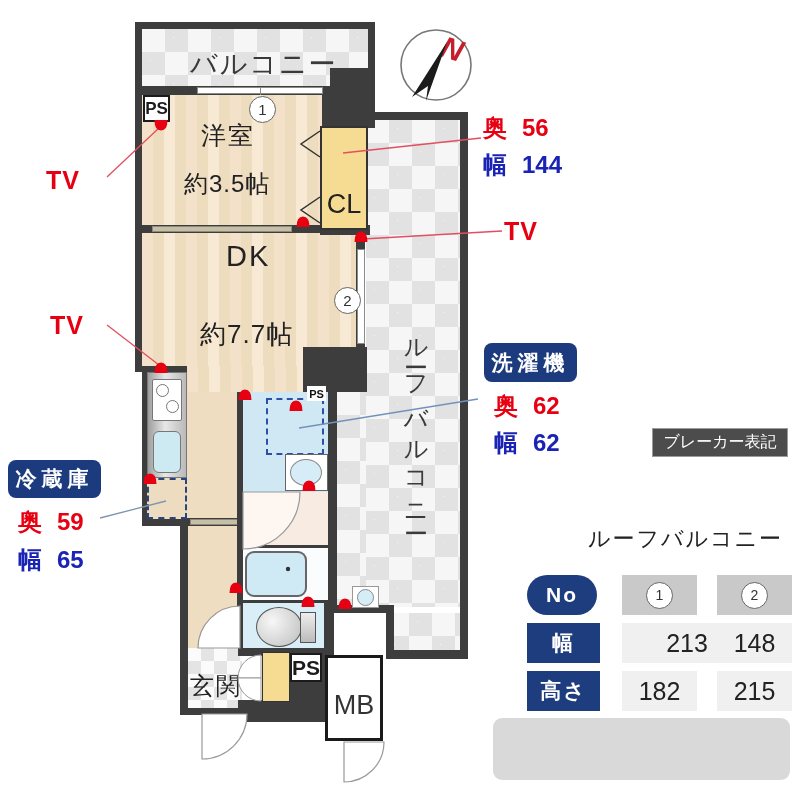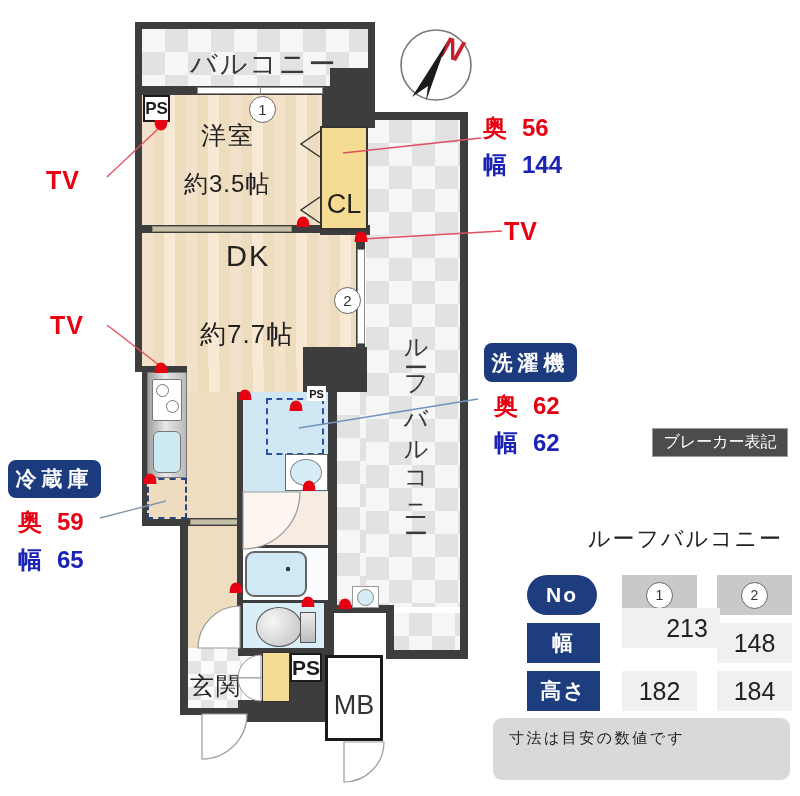--- a/index.html
+++ b/index.html
@@ -214,39 +214,38 @@
 </div>
 <div class="abs cell cell-grey" style="left:717px;top:575px;width:75px;height:40px;">
   <span class="circle-num" style="width:25px;height:25px;font-size:14px;">
       <span>2</span>
     </span>
 </div>
 
 <div class="abs cell cell-head" style="left:527px;top:623px;width:73px;height:40px;">
     <span>幅</span>
   </div>
-<div class="abs cell cell-val" style="left:622px;top:608px;width:98px;height:40px;padding-left:32px;">
+<div class="abs cell cell-val" style="left:622px;top:623px;width:98px;height:40px;padding-left:32px;">
     <span>213</span>
   </div>
 <div class="abs cell cell-val" style="left:717px;top:623px;width:75px;height:40px;">
     <span>148</span>
   </div>
 
 <div class="abs cell cell-head" style="left:527px;top:671px;width:73px;height:40px;">
     <span>高さ</span>
   </div>
 <div class="abs cell cell-val" style="left:622px;top:671px;width:75px;height:40px;text-align:right;">
     <span>182</span>
   </div>
 <div class="abs cell cell-val" style="left:717px;top:671px;width:75px;height:40px;">
-    <span>184</span>
+    <span>215</span>
   </div>
 
 <div class="abs" style="left:493px;top:718px;width:297px;height:62px;background:#d9d9d9;border-radius:9px;padding:9px 16px;color:#222;font-size:15px;letter-spacing:2.5px;line-height:22px;">
-  <div>寸法は目安の数値です</div>
 </div>
 
 <svg class="overlay" width="800" height="796" viewBox="0 0 800 796">
   <defs>
     <path id="dome" d="M-6.5,5 Q-6.5,-5.5 0,-5.5 Q6.5,-5.5 6.5,5 Z"></path>
   </defs>
 
   <path d="M320,131 L301,144 L320,157 M320,197 L301,210 L320,223" fill="none" stroke="#333" stroke-width="1.5"></path>
 
   <path d="M240,606 A42,42 0 0 0 198,648 L240,648 Z" fill="#fff" stroke="#999" stroke-width="1.2"></path>

